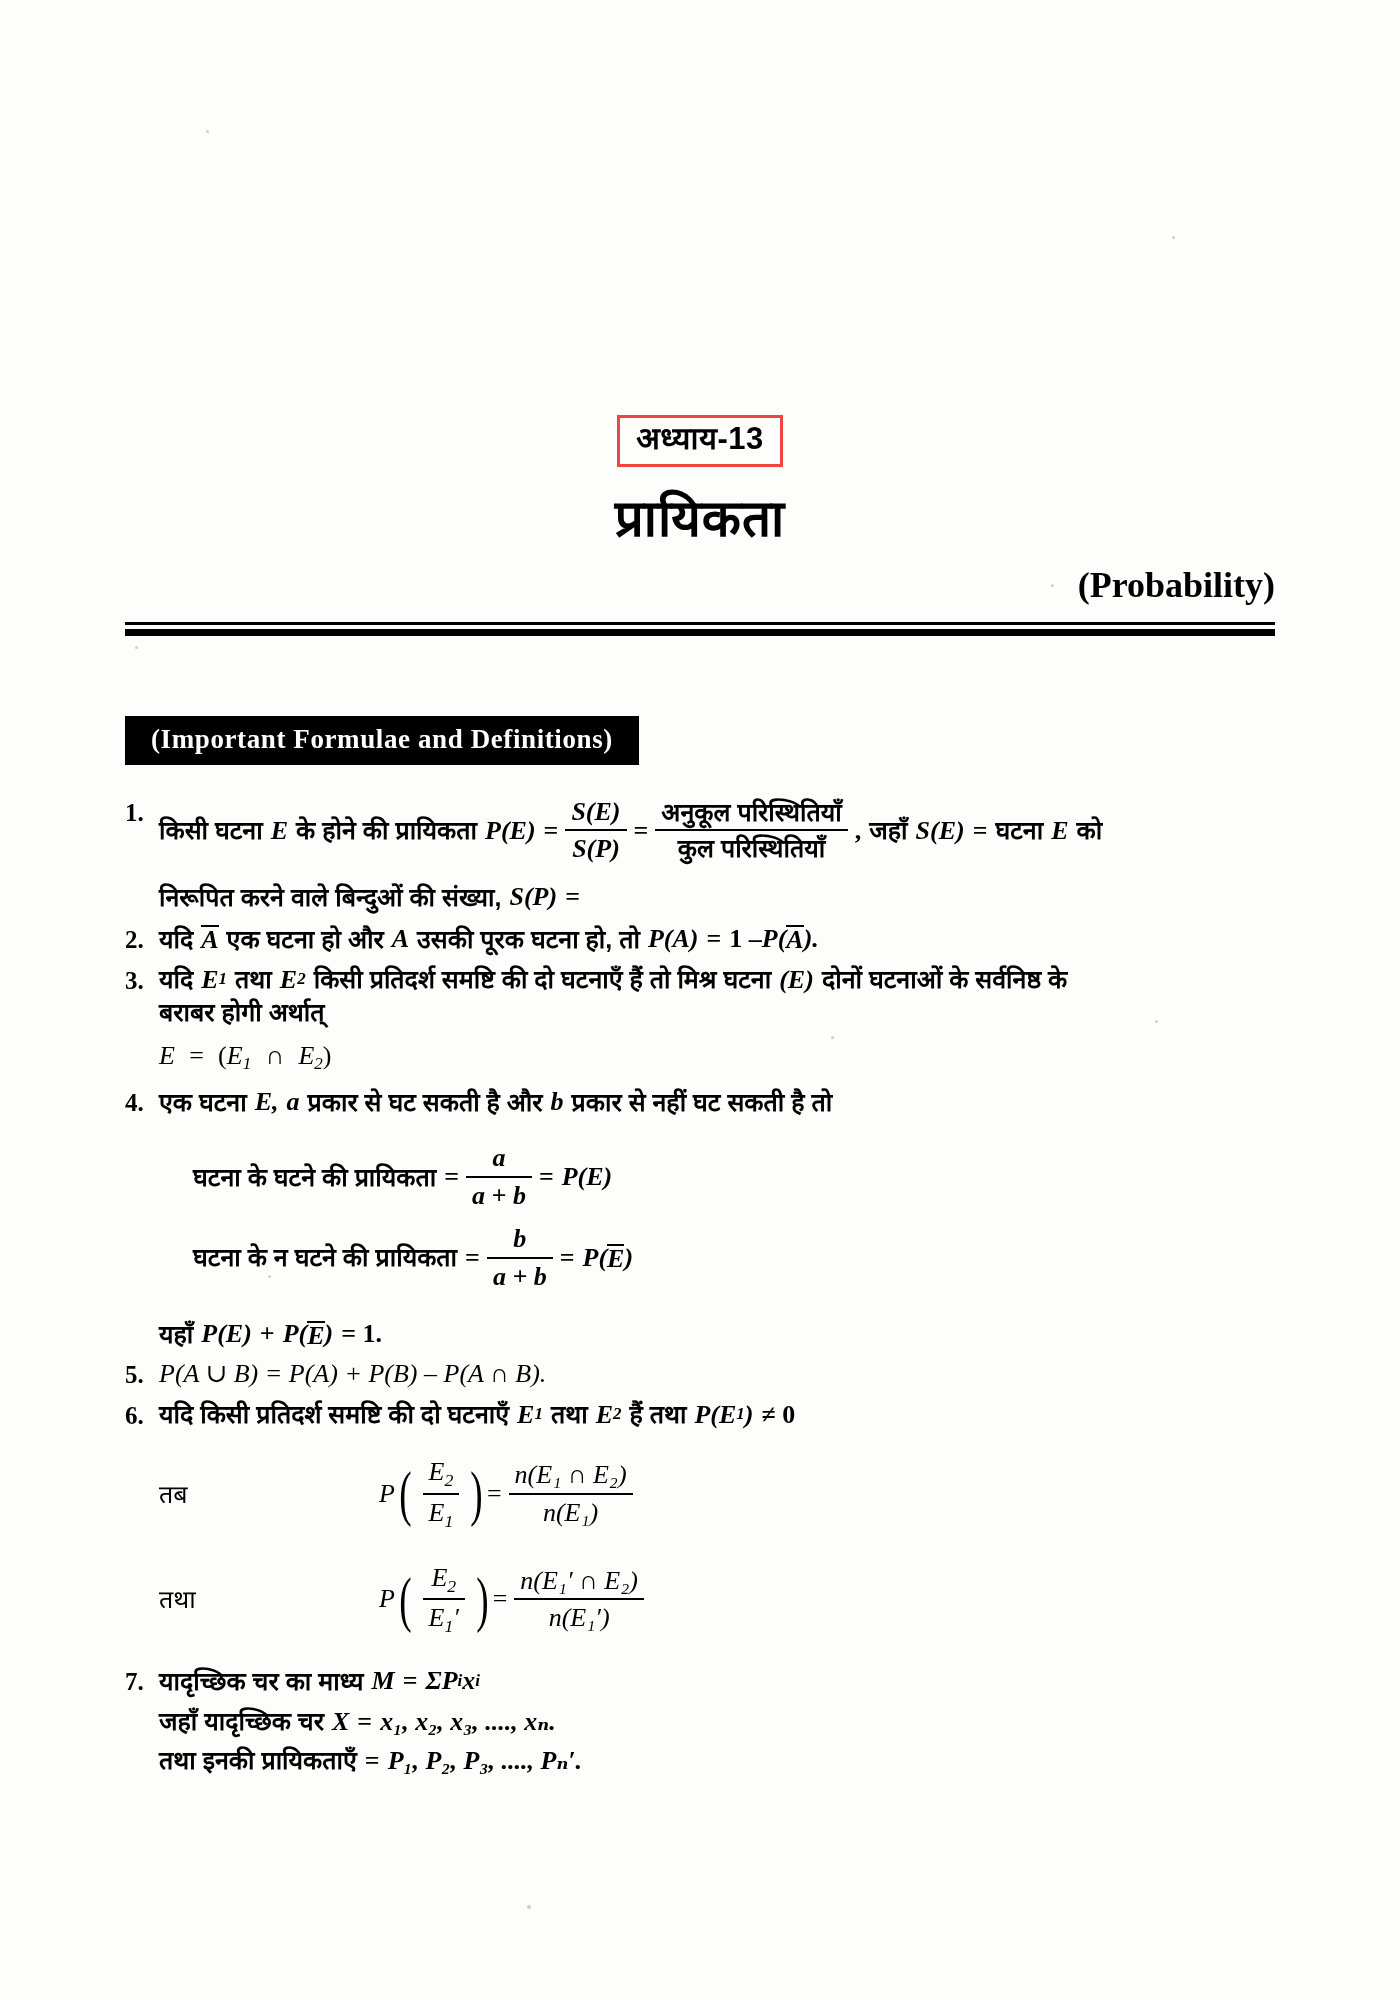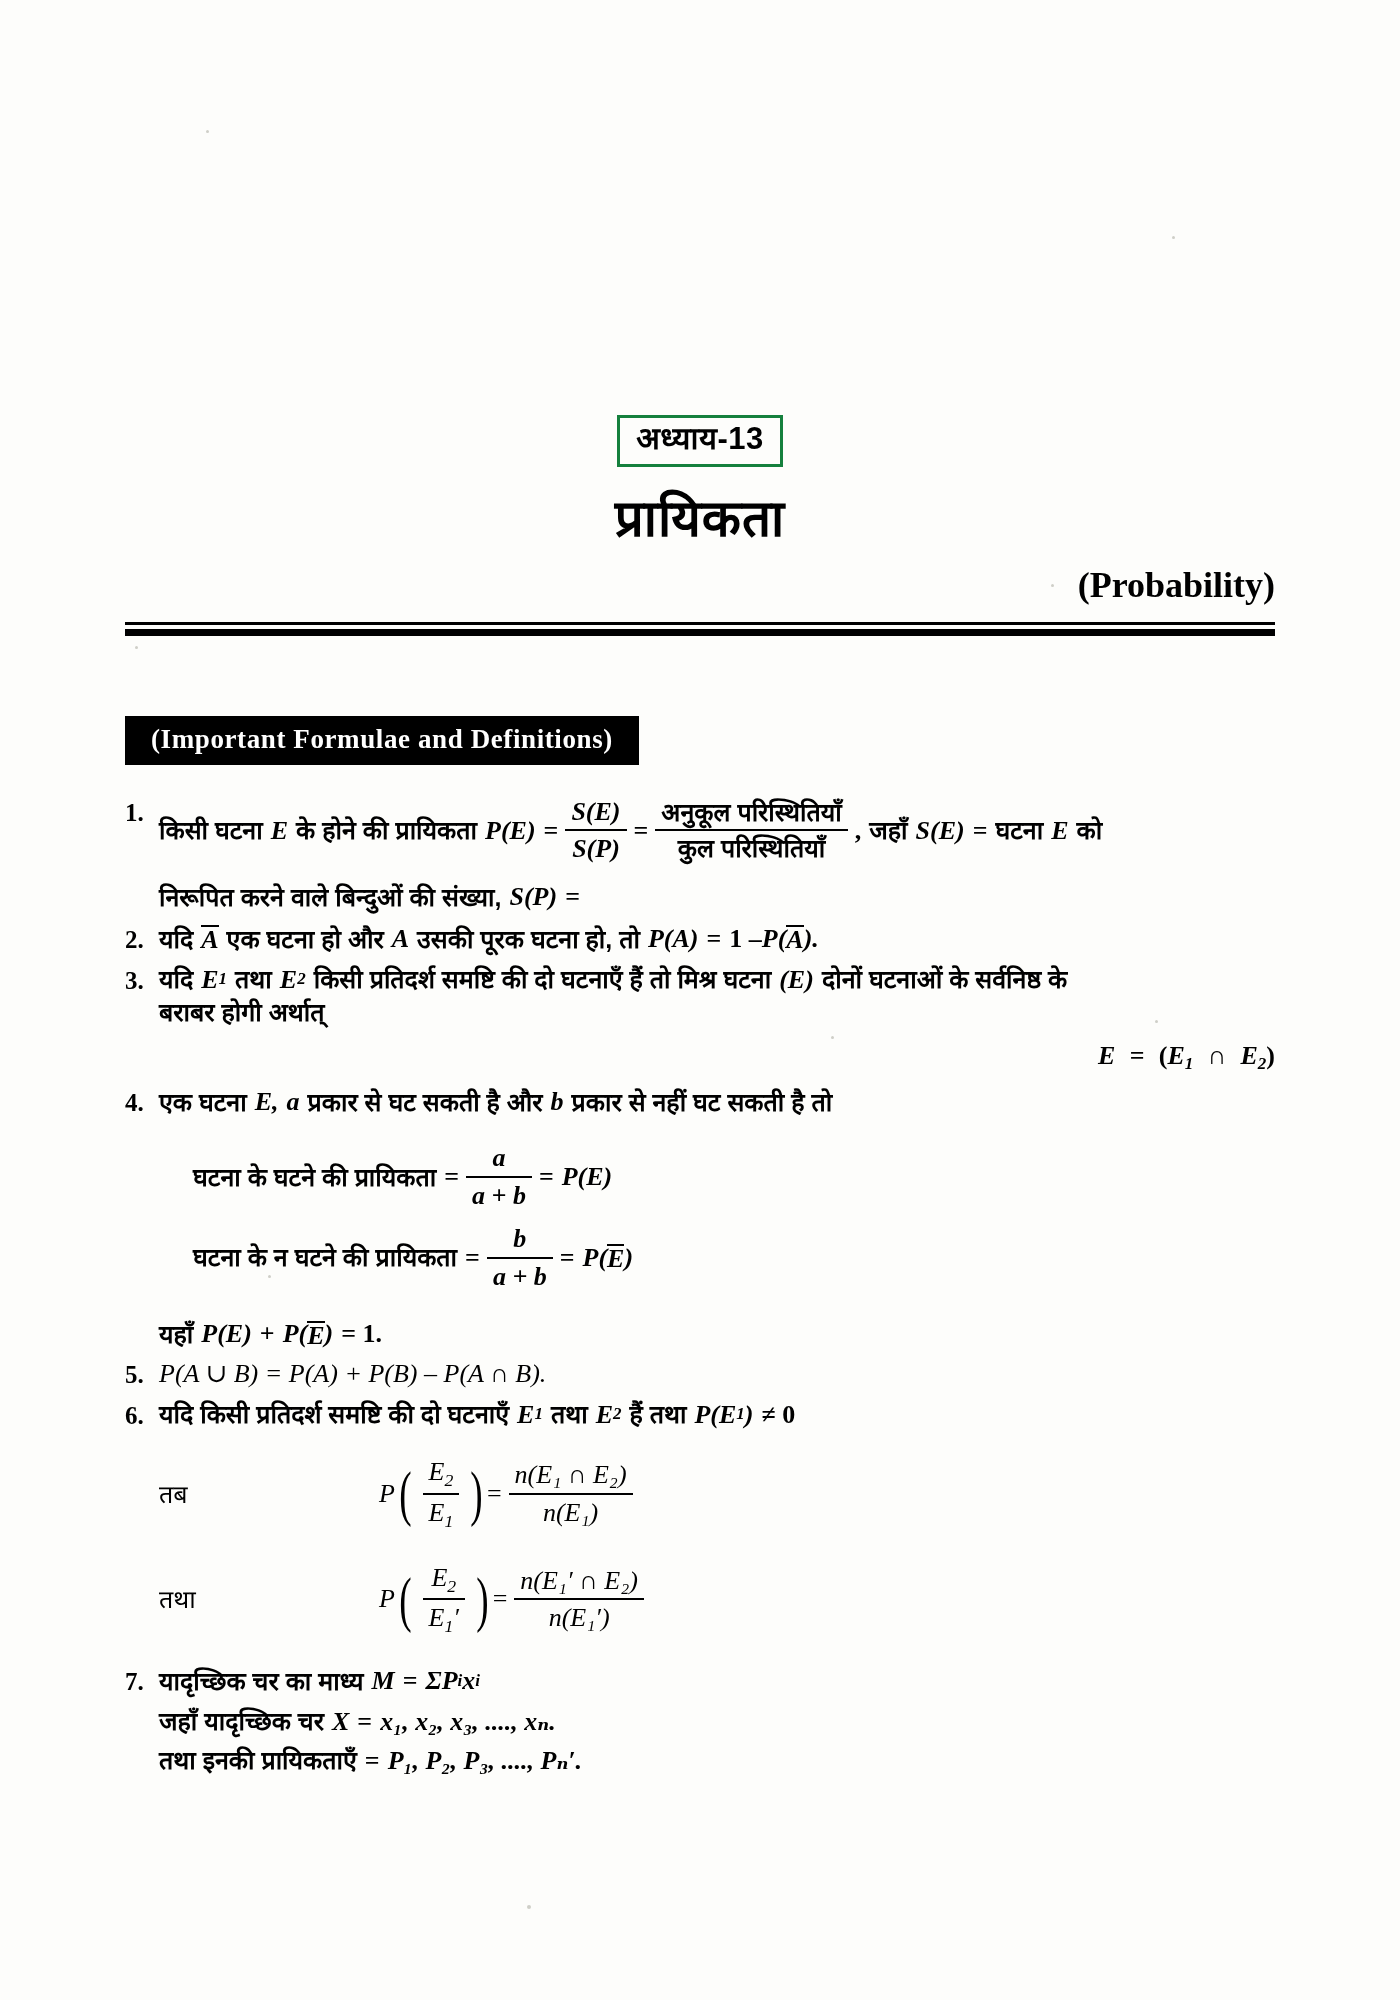--- a/index.html
+++ b/index.html
@@ -17,21 +17,21 @@
   }
   
   .speck { position:absolute; background:#cfcfc8; border-radius:50%; }
 
   .content { position:absolute; left:125px; top:0; width:1150px; }
 
   
   .chapter-box-wrap { text-align:center; margin-top:415px; }
   .chapter-box {
     display:inline-block;
-    border:3px solid #15803d;
+    border:3px solid #ef4444;
     padding:3px 16px 7px 16px;
     font-family:"Liberation Sans","DejaVu Sans",sans-serif;
     font-weight:bold;
     font-size:31px;
     line-height:1.15;
     letter-spacing:.5px;
   }
 
   
   .hindi-title {
@@ -105,21 +105,21 @@
   .frac .bot { padding:1px 6px 0 6px; }
 
   .sub { font-size:.68em; vertical-align:-0.32em; font-style:italic; }
   .ovl { border-top:2px solid #000; padding-top:0px; display:inline-block; line-height:.97; }
 
   .big-paren {
     font-family:"Liberation Serif","DejaVu Serif",serif;
     font-size:62px; font-weight:300; line-height:.8;
     display:inline-block; transform:scaleX(.6);
   }
-  .centered { text-align:right;font-weight:bold; }
+  .centered { text-align:left; }
   .indent1 { margin-left:34px; }
 
   .sp { display:inline-block; width:8px; }
 </style>
 </head>
 <body>
 
 <div class="page">
 
   <div class="speck" style="left:206px;top:130px;width:3px;height:3px;"></div>

